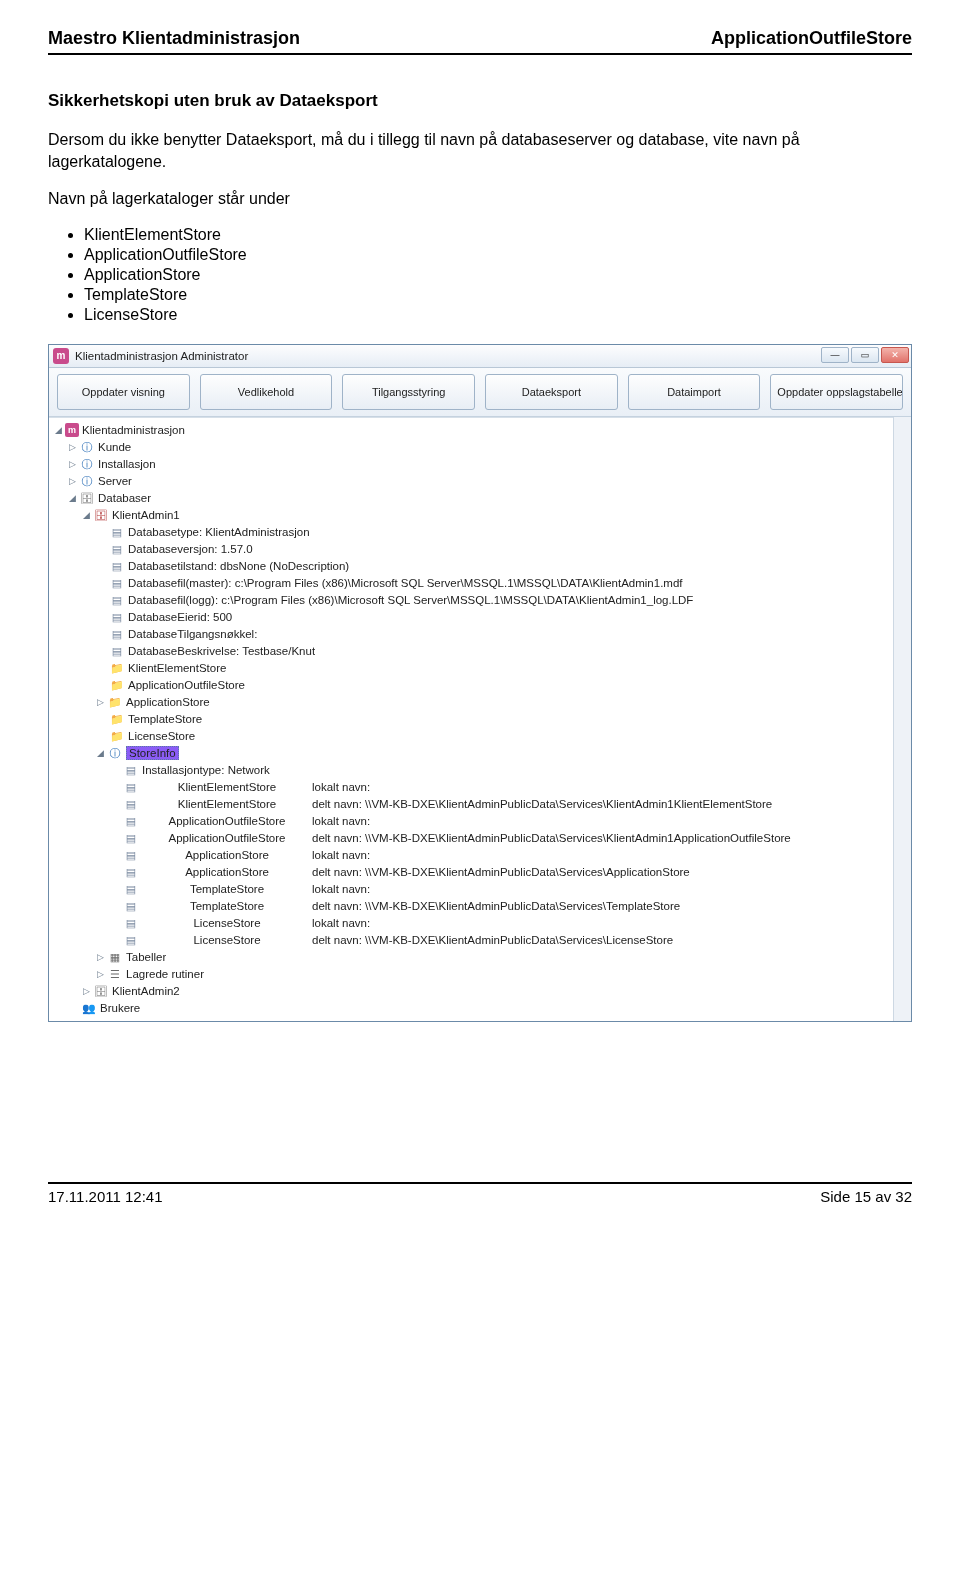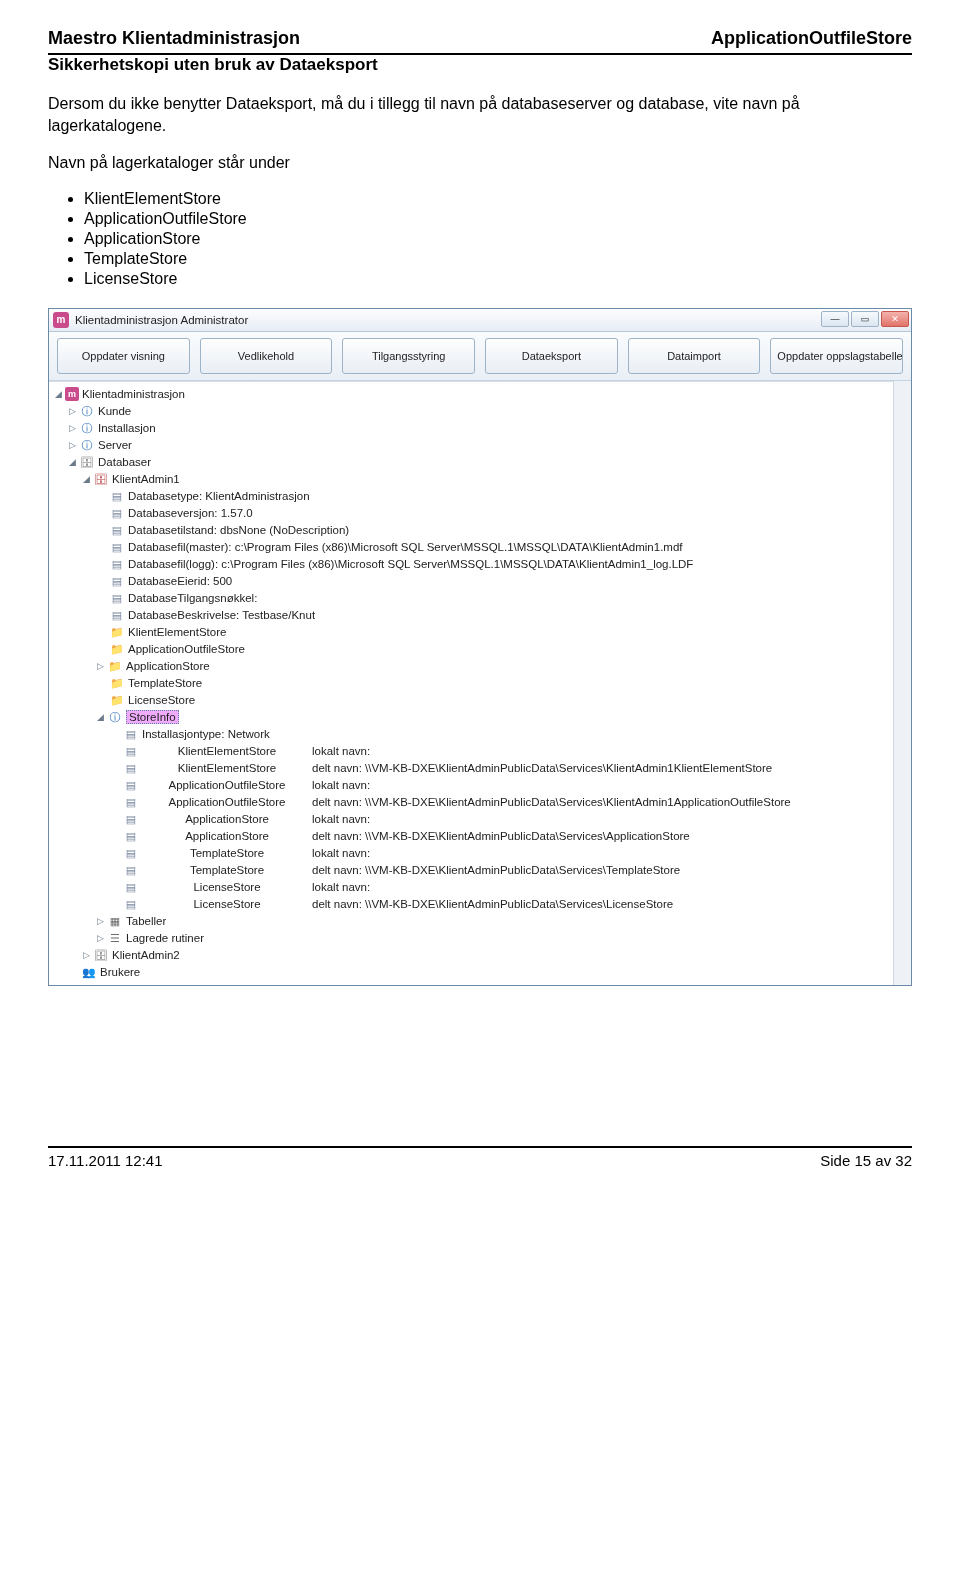--- a/index.html
+++ b/index.html
@@ -13,20 +13,21 @@
   .page {
     padding: 28px 48px 20px 48px;
   }
   .doc-header {
     display: flex;
     justify-content: space-between;
     font-weight: bold;
     font-size: 18px;
     border-bottom: 2px solid #000;
     padding-bottom: 4px;
+    margin-bottom: 36px;
   }
   .section-title {
     font-weight: bold;
     font-size: 17px;
     margin-bottom: 18px;
   }
   .body-text {
     font-size: 16px;
     line-height: 1.35;
     margin-bottom: 16px;
@@ -147,21 +148,21 @@
   }
   .ico-app { background:#c94b8c; color:#fff; border-radius:2px; font-size:9px; font-weight:bold; width:14px; height:14px; }
   .ico-info { color:#2a6db5; }
   .ico-db { color:#6b6b6b; }
   .ico-dbred { color:#b03030; }
   .ico-card { color:#7a8aa0; }
   .ico-folder { color:#e0b030; }
   .ico-users { color:#3a8a50; }
   .lbl { overflow:hidden; text-overflow: ellipsis; text-align: center; }
   .lbl.sel {
-    background:#f0abfc;
+    background:#8b5cf6;
     border:1px dotted #5b7ca3;
     padding: 0 2px;
   }
   .kv-row { display:flex; align-items:center; height:17px; }
   .kv-row .key { width: 170px; }
   .footer {
     display: flex;
     justify-content: space-between;
     font-size: 15px;
     border-top: 2px solid #000;

